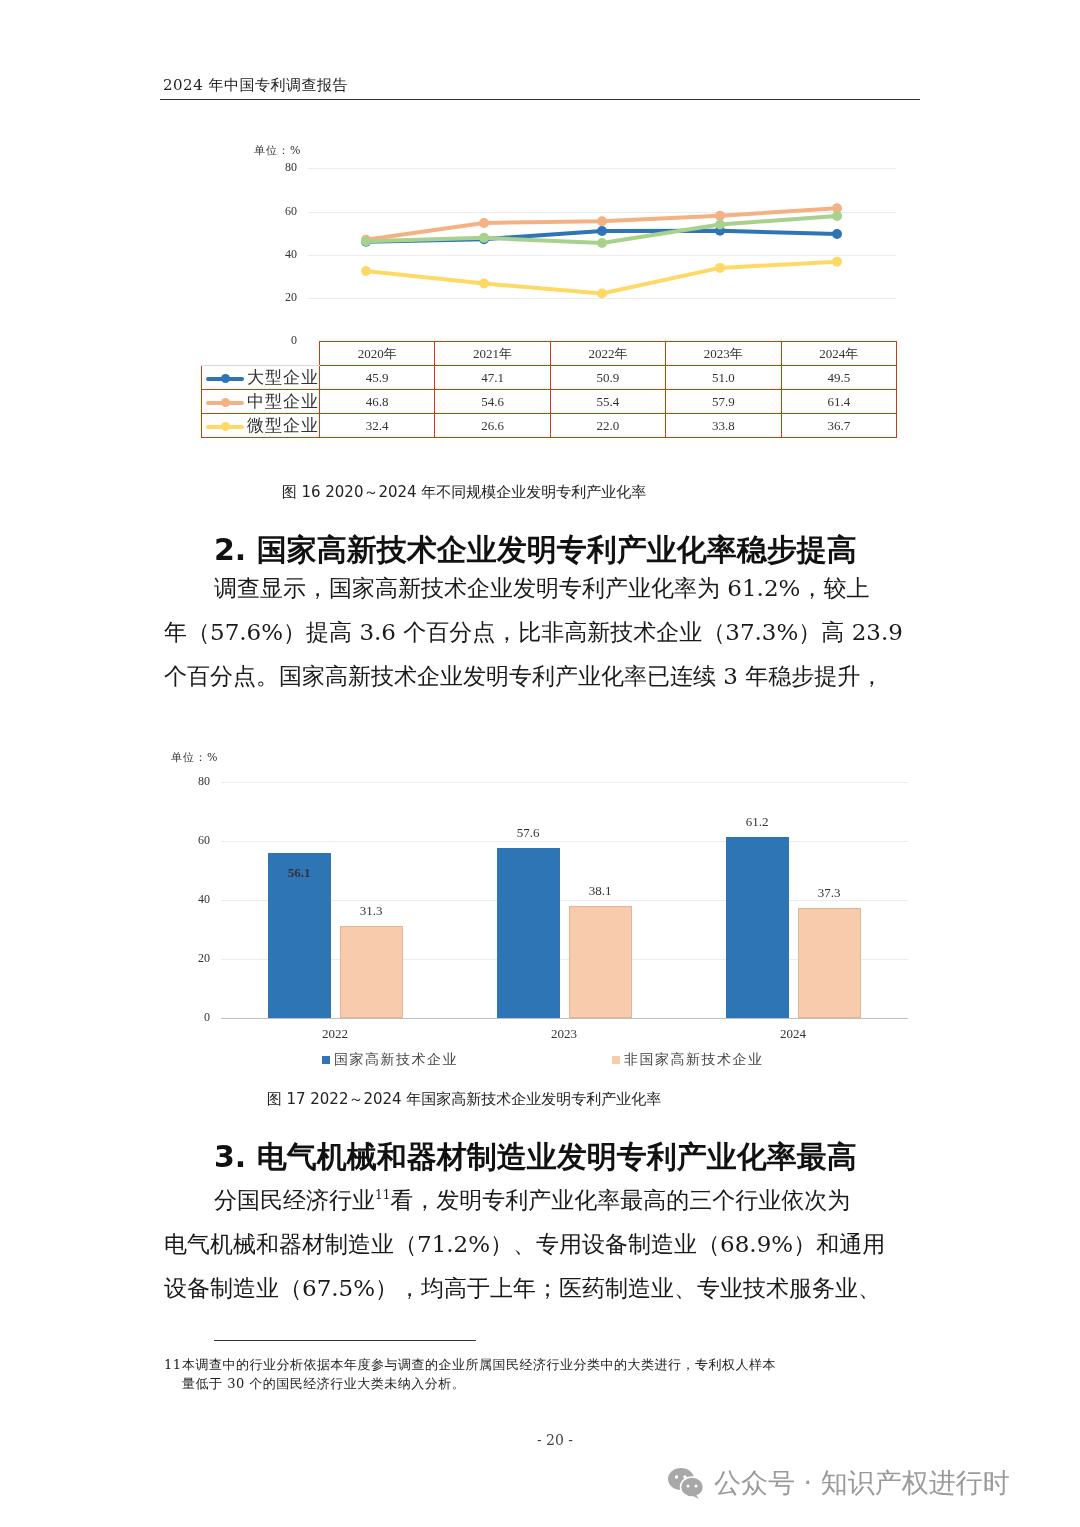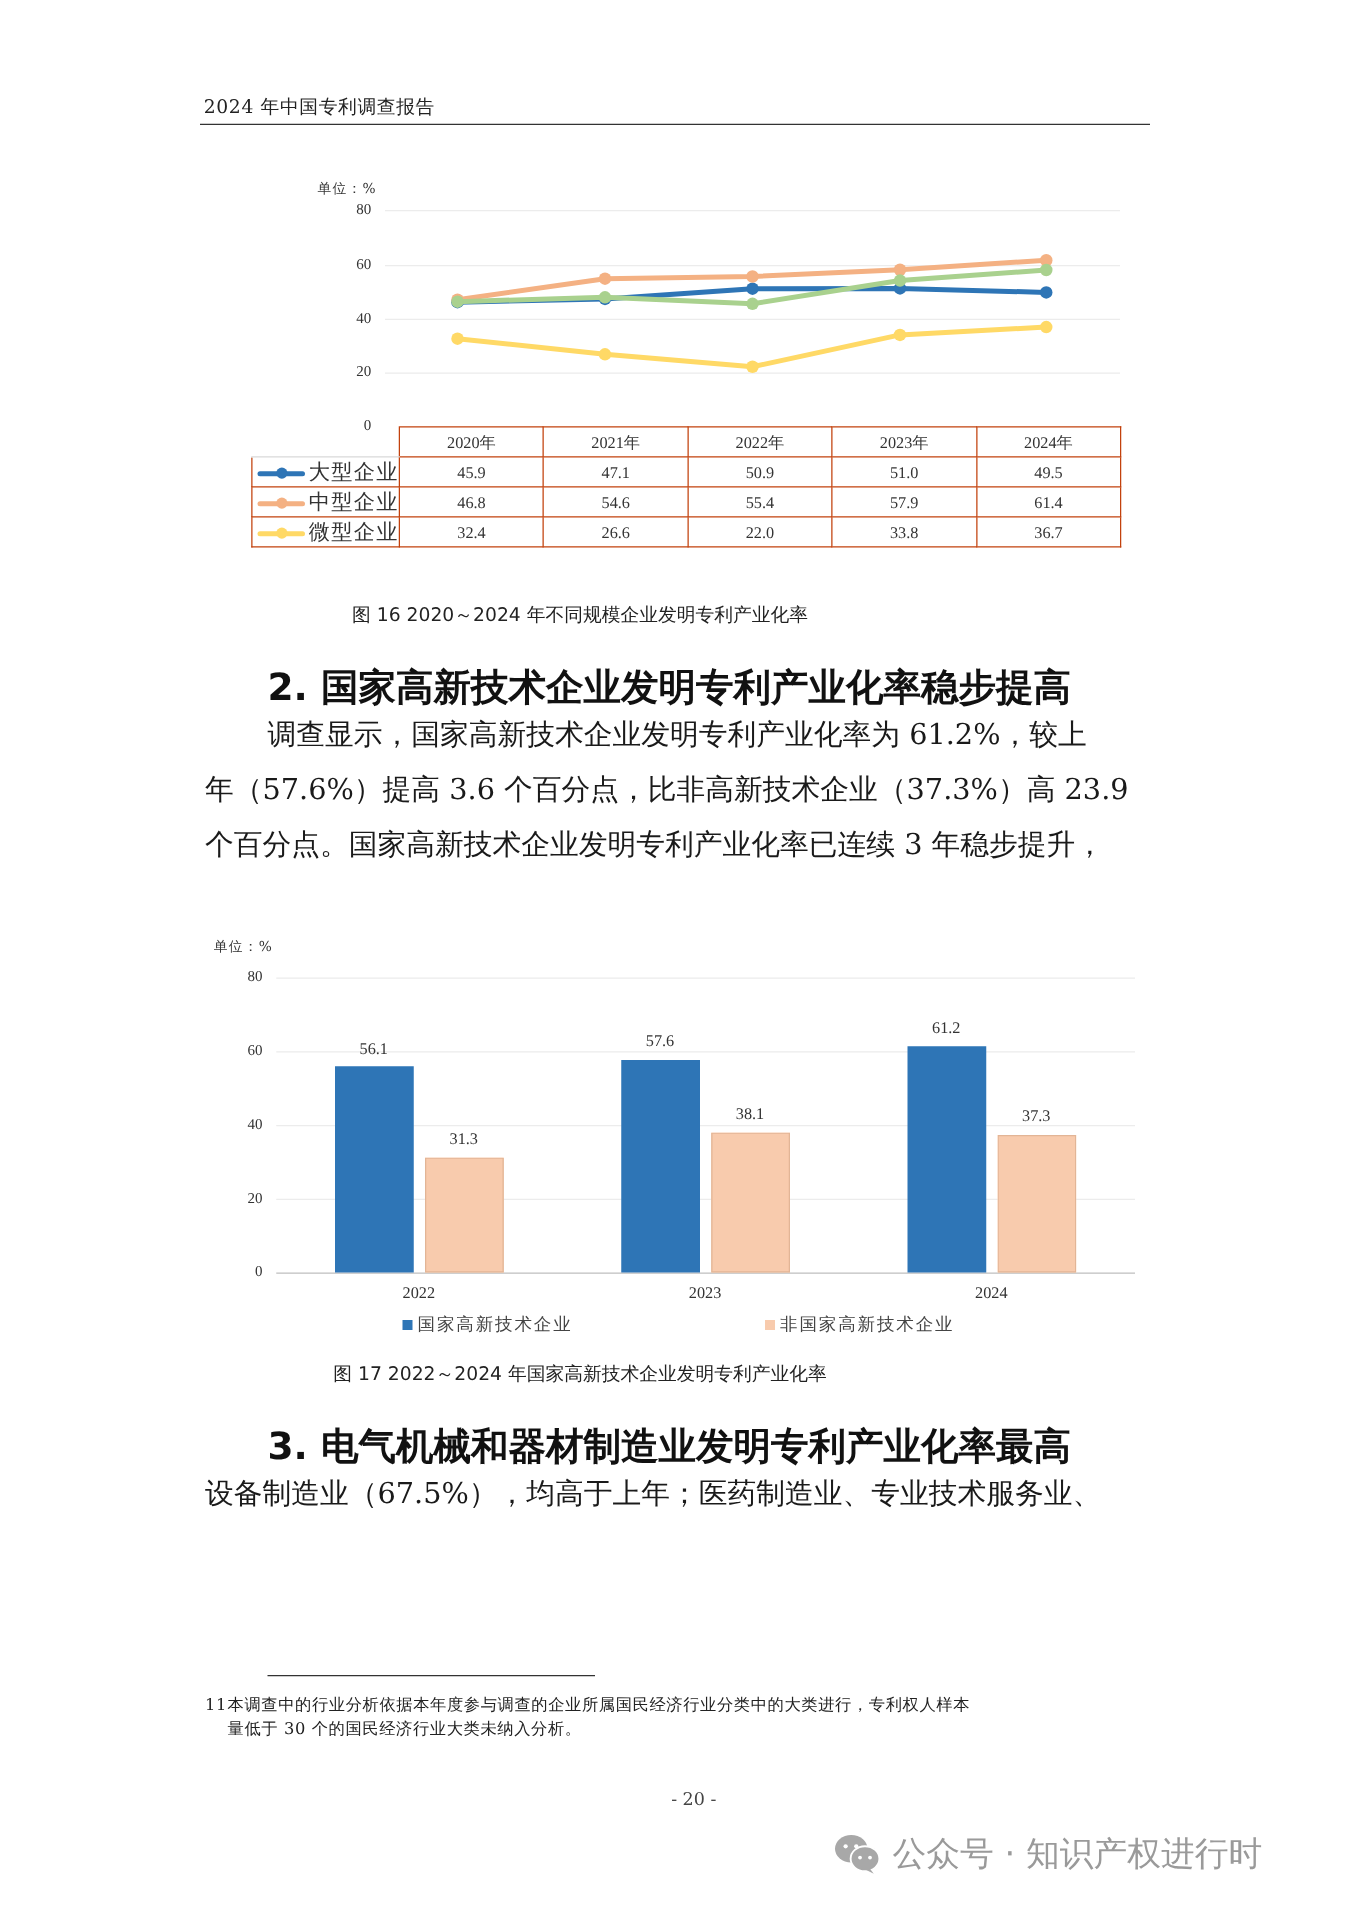--- a/index.html
+++ b/index.html
@@ -145,21 +145,21 @@
   <div class="abs ytick" style="left:180px; top:1010px;">0</div>
 
   <div class="abs gridline" style="left:221px; top:782px; width:687px;"></div>
   <div class="abs gridline" style="left:221px; top:841px; width:687px;"></div>
   <div class="abs gridline" style="left:221px; top:900px; width:687px;"></div>
   <div class="abs gridline" style="left:221px; top:959px; width:687px;"></div>
   <div class="abs" style="left:221px; top:1018px; width:687px; height:1px; background:#bfbfbf;"></div>
 
   <div id="c17-bars">
       <div class="bar" style="left: 267.5px; top: 852.505px; width: 63px; height: 165.495px; background: rgb(46, 117, 182);"></div>
-      <div class="bar-label" style="left: 264px; top: 831px;">56.1</div>
+      <div class="bar-label" style="left: 264px; top: 865px; font-weight: bold;">56.1</div>
       <div class="bar" style="left: 496.5px; top: 848.08px; width: 63px; height: 169.92px; background: rgb(46, 117, 182);"></div>
       <div class="bar-label" style="left: 493px; top: 825.08px;">57.6</div>
       <div class="bar" style="left: 725.5px; top: 837.46px; width: 63px; height: 180.54px; background: rgb(46, 117, 182);"></div>
       <div class="bar-label" style="left: 722px; top: 814.46px;">61.2</div>
       <div class="bar" style="left: 339.5px; top: 925.665px; width: 63px; height: 92.335px; background: rgb(248, 203, 173); box-shadow: rgb(226, 181, 150) 0px 0px 0px 1px inset;"></div>
       <div class="bar-label" style="left: 336px; top: 902.665px;">31.3</div>
       <div class="bar" style="left: 568.5px; top: 905.605px; width: 63px; height: 112.395px; background: rgb(248, 203, 173); box-shadow: rgb(226, 181, 150) 0px 0px 0px 1px inset;"></div>
       <div class="bar-label" style="left: 565px; top: 882.605px;">38.1</div>
       <div class="bar" style="left: 797.5px; top: 907.965px; width: 63px; height: 110.035px; background: rgb(248, 203, 173); box-shadow: rgb(226, 181, 150) 0px 0px 0px 1px inset;"></div>
       <div class="bar-label" style="left: 794px; top: 884.965px;">37.3</div>
@@ -174,20 +174,22 @@
   </div>
   <div class="abs legend-item" style="left:612px; top:1051px;">
     <span class="legend-swatch" style="background:#f8cbad;"></span><span>非国家高新技术企业</span>
   </div>
 
   <div class="abs caption" style="top:1090px;">图 17   2022～2024 年国家高新技术企业发明专利产业化率</div>
 </div>
 
 <div class="abs section-heading" style="top:1137px;">3. 电气机械和器材制造业发明专利产业化率最高</div>
 <div class="abs body-para" style="top:1173px; text-indent:0;">
+  <span class="line" style="padding-left:50px;"><span>分国民经济行业</span><sup style="font-size:12px;">11</sup><span>看，发明专利产业化率最高的三个行业依次为</span></span>
+  <span class="line">电气机械和器材制造业（71.2%）、专用设备制造业（68.9%）和通用</span>
   <span class="line">设备制造业（67.5%），均高于上年；医药制造业、专业技术服务业、</span>
 </div>
 
 <div class="abs footnote-rule"></div>
 <div class="abs footnote">
   <span class="fn-num">11</span><span>本调查中的行业分析依据本年度参与调查的企业所属国民经济行业分类中的大类进行，专利权人样本</span>
   <span class="fn-cont">量低于 30 个的国民经济行业大类未纳入分析。</span>
 </div>
 
 <div class="abs page-num">- 20 -</div>

